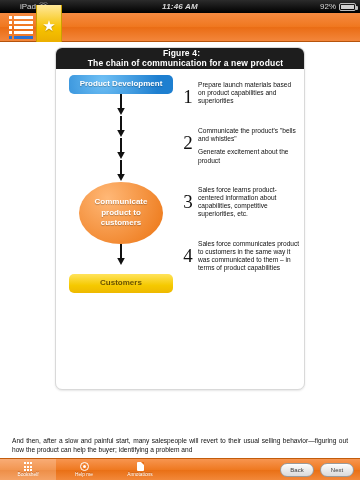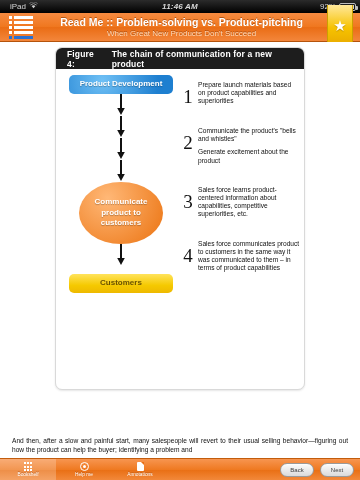--- a/index.html
+++ b/index.html
@@ -11,21 +11,21 @@
   }
   .screen { position: relative; width: 360px; height: 480px; background:#fff; }
 
   
   .statusbar {
     position: absolute; top:0; left:0; width:360px; height:13px;
     background: linear-gradient(#2b2b2b, #000);
     color:#d8d8d8; font-size:8px; line-height:13px;
     display:flex; align-items:center;
   }
-  .sb-left { display:flex; align-items:center; gap:3px; padding-left:10px; width:90px; }
+  .sb-left { display:flex; align-items:center; gap:3px; padding-left:20px; width:90px; }
   .sb-center { flex:1; text-align:center; font-weight:bold; letter-spacing:.2px;font-style:italic; }
   .sb-right { width:90px; display:flex; align-items:center; justify-content:flex-end;
               gap:3px; padding-right:4px; }
   .wifi-icon { display:inline-block; }
   .battery {
     width:17px; height:8px; border:1px solid #bdbdbd; border-radius:2px;
     position:relative; display:inline-block;
   }
   .battery::after {
     content:""; position:absolute; right:-3px; top:2px;
@@ -78,21 +78,21 @@
 
   .figure-card {
     width:250px; margin:0 auto; background:#fff;
     border:1px solid #d9d9d9; border-radius:7px;
     box-shadow:0 1px 2px rgba(0,0,0,.10);
     overflow:hidden;
   }
   .figure-head {
     background:#1d1d1d; color:#fff; height:21px;
     display:flex; align-items:center; padding-left:11px;
-    font-size:8.5px; font-weight:bold; letter-spacing:.15px;
+    font-size:8.5px; font-weight:bold; letter-spacing:.15px;flex-direction:column;
   }
   .figure-head .fignum { margin-right:8px; }
   .figure-body { position:relative; height:320px; }
 
   
   .flow { position:absolute; left:6px; top:6px; width:118px; }
   .node {
     width:104px; margin:0 auto; color:#fff; text-align:center;
     font-size:8px; font-weight:bold; line-height:10.5px;
     display:flex; align-items:center; justify-content:center;
@@ -201,24 +201,20 @@
         </div>
       <div class="toc-row">
           <span class="toc-dot"></span>
           <span class="toc-line"></span>
         </div>
       <div class="toc-row active">
           <span class="toc-dot"></span>
           <span class="toc-line"></span>
         </div>
     </div>
-    <div class="title-wrap">
-      <div class="title-main">Read Me :: Problem-solving vs. Product-pitching</div>
-      <div class="title-sub">When Great New Products Don't Succeed</div>
-    </div>
     <div class="bookmark">
       <span class="star">★</span>
     </div>
   </div>
 
   <div class="page">
 
     <div class="figure-card">
       <div class="figure-head">
         <span class="fignum">Figure 4:</span>

